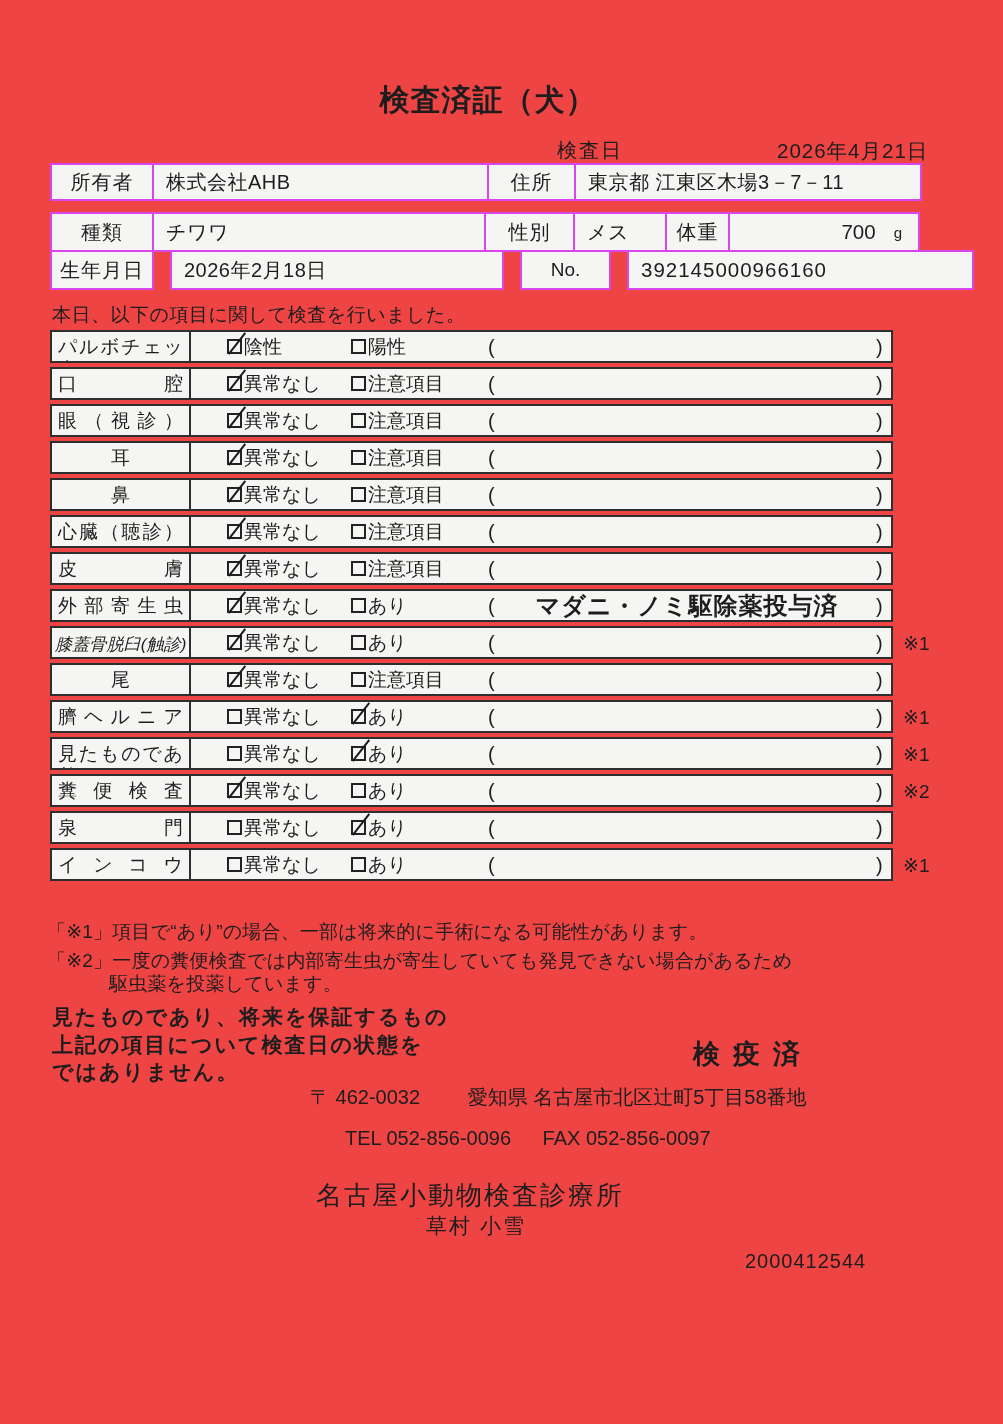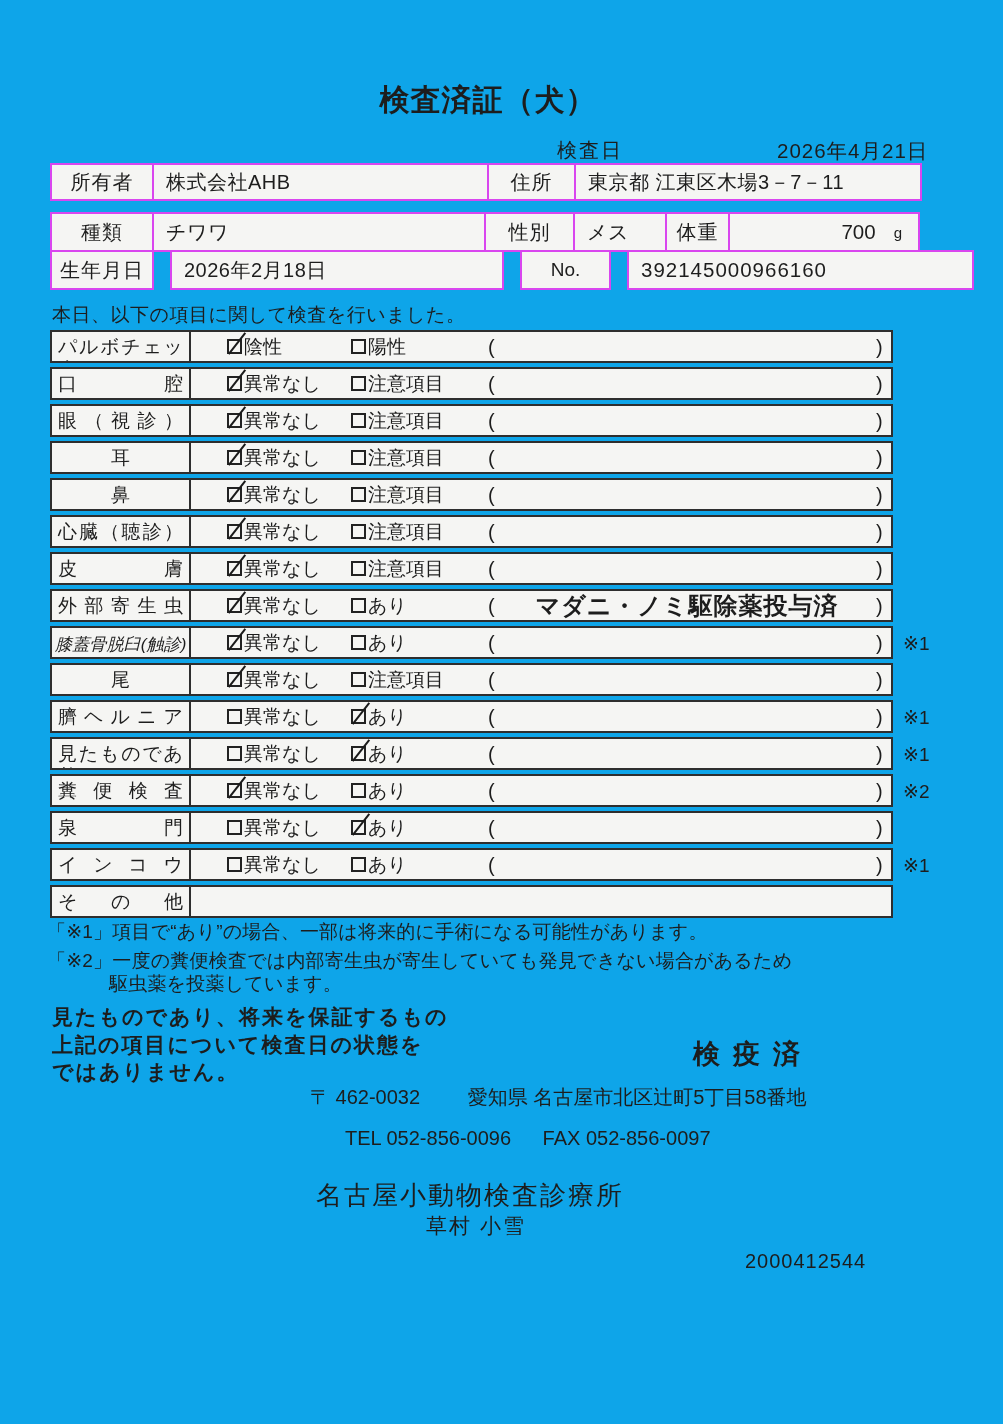--- a/index.html
+++ b/index.html
@@ -2,21 +2,21 @@
 <html><head>
 <meta charset="utf-8">
 <style>
   html,body{margin:0;padding:0;}
   body{
     width:1003px;height:1424px;
     background:#eceae8;
     font-family:"Liberation Sans","DejaVu Sans",sans-serif;
     color:#1d1d1d;
   }
-  .sheet{position:relative;width:1003px;height:1424px;background:#0ea5e9;overflow:hidden;}
+  .sheet{position:relative;width:1003px;height:1424px;background:#ef4444;overflow:hidden;}
 
   .title{position:absolute;top:80px;left:0;width:976px;text-align:center;
          font-size:30px;font-weight:600;letter-spacing:1px;}
 
   .examdate-label{position:absolute;top:137px;left:557px;font-size:20px;letter-spacing:2px;}
   .examdate-value{position:absolute;top:137px;left:777px;font-size:20.5px;letter-spacing:1px;}
 
   .tbl{position:absolute;left:50px;display:flex;}
   .tblA{top:163px;height:38px;}
   .tblB1{top:212px;height:40px;}
@@ -354,23 +354,20 @@
       <span class="opt o2">
           <span class="cb"></span>
           <span>あり</span>
         </span>
       <span class="po">(</span>
       <span class="ptext"></span>
       <span class="pc">)</span>
       <span class="mark">※1</span>
     </div>
 
-    <div class="crow">
-      <div class="lbl">その他</div>
-    </div>
 
   </div>
 
   <div class="notes">
     <div class="note-line">「※1」項目で“あり”の場合、一部は将来的に手術になる可能性があります。</div>
     <div class="note-line note2">「※2」一度の糞便検査では内部寄生虫が寄生していても発見できない場合があるため</div>
     <div class="note-line note2b">駆虫薬を投薬しています。</div>
   </div>
 
   <div class="disclaimer">

